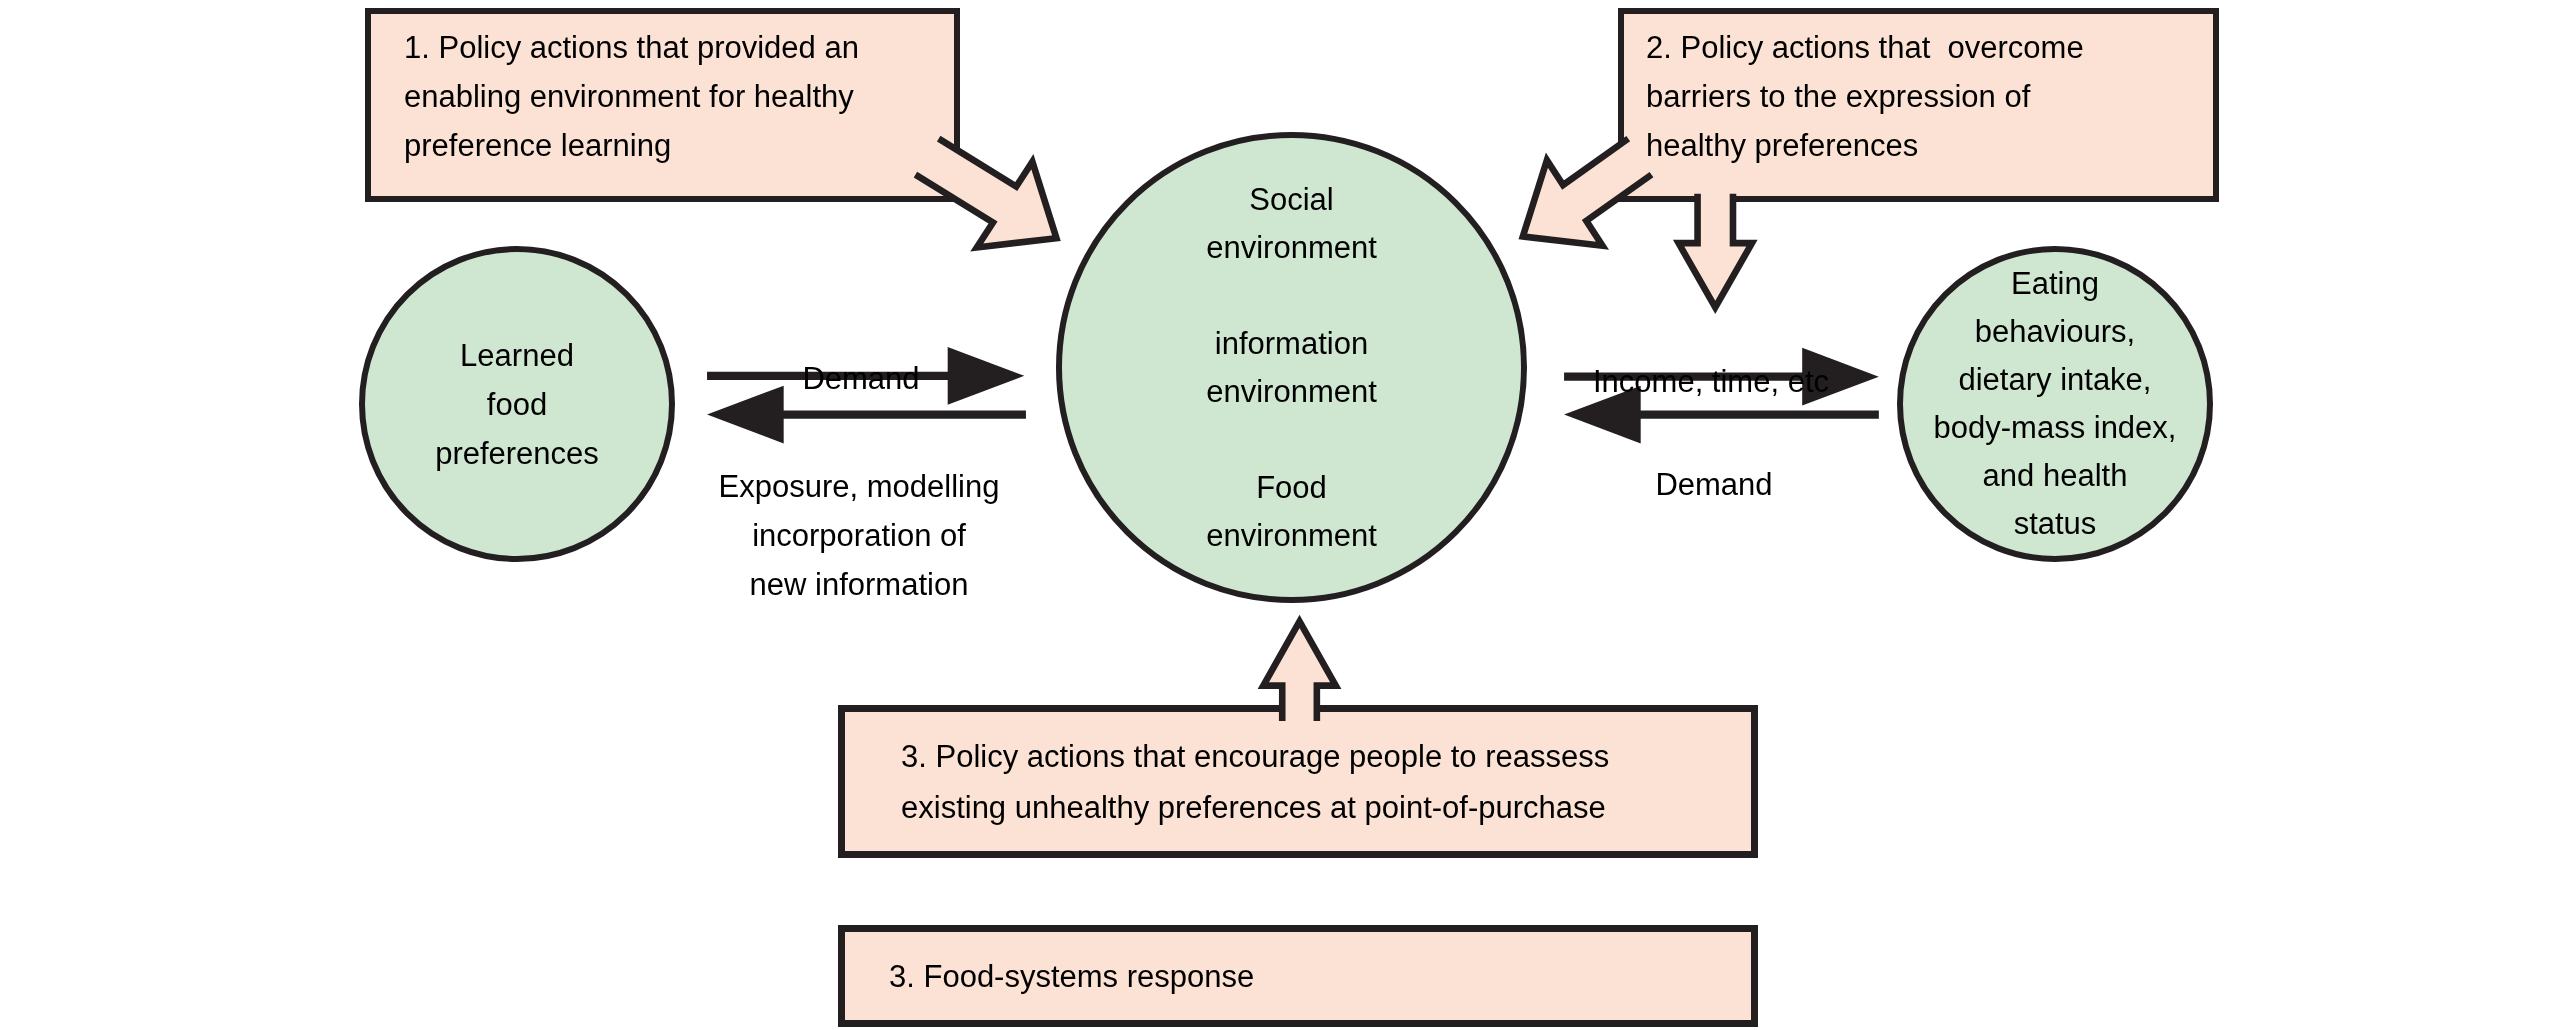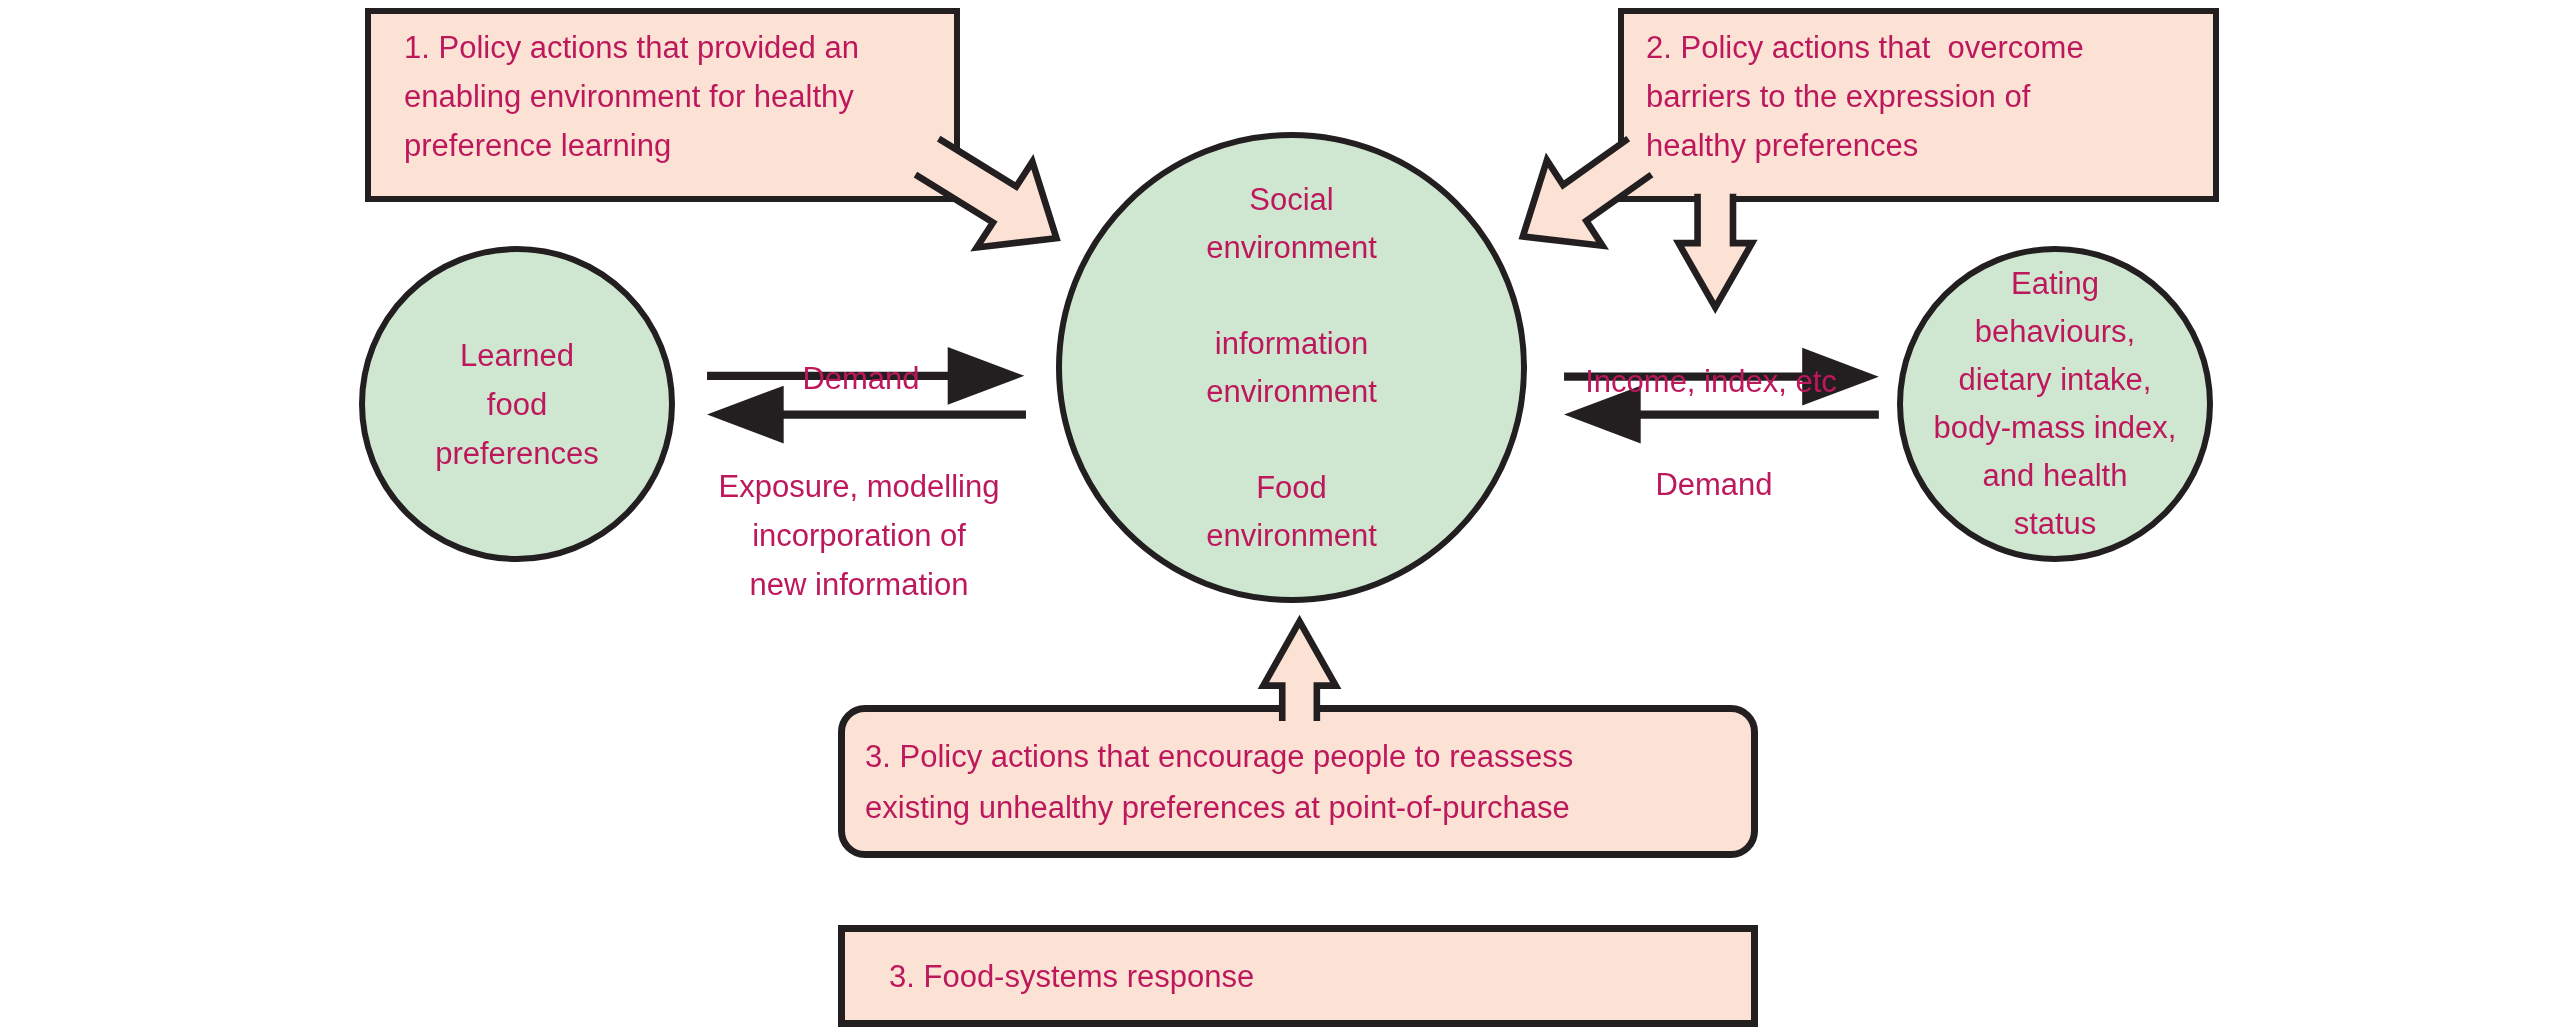--- a/index.html
+++ b/index.html
@@ -1,27 +1,27 @@
 <!DOCTYPE html>
 <html style="font-size:13px"><head>
 <meta charset="utf-8">
 <style>
   html,body{margin:0;padding:0;background:#ffffff;}
   .stage{
     position:relative;width:2576px;height:1031px;background:#ffffff;overflow:hidden;
-    font-family:"Liberation Sans","DejaVu Sans",sans-serif;color:#be185d;font-size:31px;
+    font-family:"Liberation Sans","DejaVu Sans",sans-serif;color:#000000;font-size:31px;
   }
   .pre{white-space:pre-wrap;}
   .box{
     position:absolute;background:#fce2d4;border:6.6px solid #231f20;box-sizing:border-box;
     display:flex;align-items:center;line-height:49px;
   }
   #box1{left:365px;top:8.2px;width:595px;height:194px;padding-left:33px;padding-bottom:18px;}
   #box2{left:1618px;top:8.2px;width:601px;height:194px;padding-left:22px;padding-bottom:18px;}
-  #box3{left:838px;top:705px;width:920px;height:153px;padding-left:20px;border-width:7.4px;line-height:51px;border-radius:27px;}
+  #box3{left:838px;top:705px;width:920px;height:153px;padding-left:56px;border-width:7.4px;line-height:51px;}
   #box4{left:838px;top:925px;width:920px;height:102px;padding-left:44px;border-width:7.4px;}
   .circle{
     position:absolute;border-radius:50%;background:#cfe6d1;border:6.6px solid #231f20;box-sizing:border-box;
     display:flex;align-items:center;justify-content:center;text-align:center;
   }
   #circleL{left:359px;top:246px;width:316px;height:316px;line-height:49px;}
   #circleC{left:1056px;top:132px;width:471px;height:471px;line-height:48px;}
   #circleR{left:1897px;top:246px;width:316px;height:316px;line-height:48px;}
   .arrow-label{
     position:absolute;transform:translate(-50%,-50%);text-align:center;line-height:49px;z-index:6;margin-top:31px;
@@ -76,21 +76,21 @@
 dietary intake,
 body-mass index,
 and health
 status</div>
   </div>
 
   <div class="arrow-label" id="lblDemandL">Demand</div>
   <div class="arrow-label pre" id="lblExposure">Exposure, modelling
 incorporation of
 new information</div>
-  <div class="arrow-label" id="lblIncome">Income, index, etc</div>
+  <div class="arrow-label" id="lblIncome">Income, time, etc</div>
   <div class="arrow-label" id="lblDemandR">Demand</div>
 
   <svg id="arrows" width="2576" height="1031" viewBox="0 0 3126 1251">
 
     <path d="M1139.1,168.2 L1233.2,226.4 L1252.8,196.2 L1282,289 L1185.4,300.2 L1205,270 L1110.9,211.8" fill="#fce2d4" stroke="#231f20" stroke-width="8"></path>
 
     <path d="M1975.9,168.2 L1896.8,224.4 L1877.2,194.2 L1848,287 L1944.6,298.2 L1925,268 L2004.1,211.8" fill="#fce2d4" stroke="#231f20" stroke-width="8"></path>
 
     <path d="M2060,235 L2060,295 L2037,295 L2081.5,373 L2126,295 L2103,295 L2103,235" fill="#fce2d4" stroke="#231f20" stroke-width="8"></path>
 

